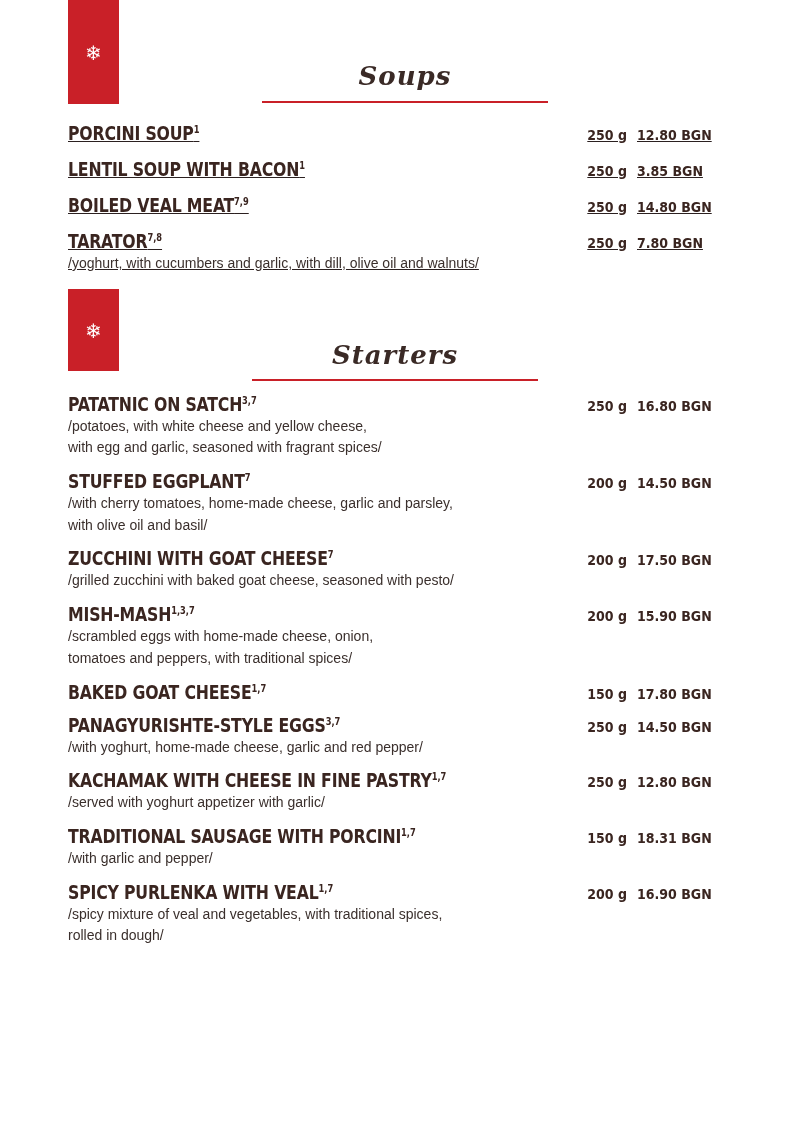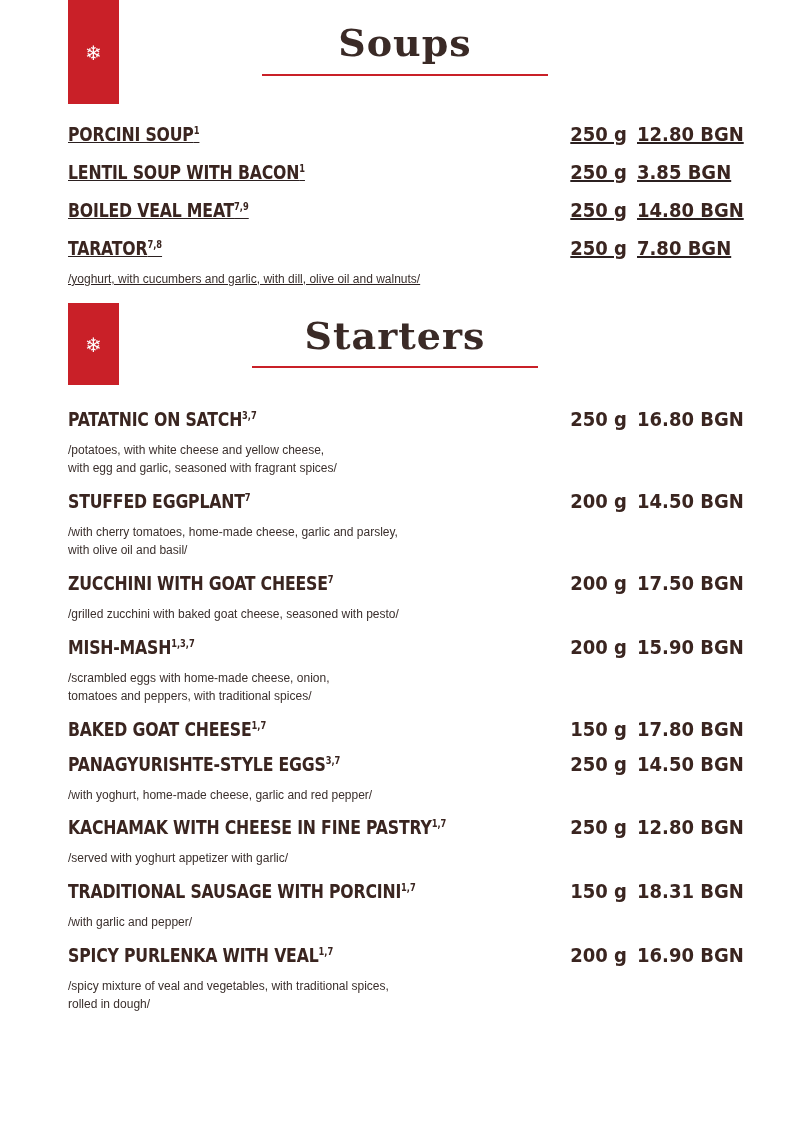--- a/index.html
+++ b/index.html
@@ -48,25 +48,27 @@
   }
   .section-title-wrap {
     position: absolute;
     left: 262px;
     top: 22px;
     width: 286px;
     text-align: center;
   }
   .section-title {
     font-family: "DejaVu Serif", serif;
+    font-style: italic;
     font-weight: bold;
-    font-size: 38px;
+    font-size: 26px;
     letter-spacing: 1px;
     color: #3a2a26;
     line-height: 1.1;
+    margin-top: 40px;
   }
   .section-rule {
     margin: 10px auto 0;
     width: 100%;
     height: 2px;
     background: #c92028;
   }
 
   
   .section-head.starters {
@@ -111,41 +113,41 @@
   }
   .sup {
     font-size: 10px;
     vertical-align: super;
     font-weight: bold;
     letter-spacing: 0;
   }
   .item-price {
     font-family: "DejaVu Sans Condensed", "Liberation Sans Narrow", "Liberation Sans", sans-serif;
     font-weight: bold;
-    font-size: 20px;
+    font-size: 14px;
     color: #3a2520;
     white-space: nowrap;
     text-align: right;
     display: flex;
     gap: 10px;
   }
   .item-price .weight {
     width: 58px;
     text-align: right;
   }
   .item-price .cost {
     width: 88px;
     text-align: left;
   }
   .item-desc {
     font-family: "Liberation Sans", sans-serif;
-    font-size: 12px;
+    font-size: 14px;
     line-height: 1.55;
     color: #3a2f2c;
-    margin-top: 10px;
+    margin-top: 1px;
     max-width: 520px;
   }
 
   .soups .item { margin-bottom: 14px; text-decoration: underline; }
   .soups { margin-top: 18px; }
   .starters-items { margin-top: 22px; }
   .starters-items .item { margin-bottom: 11px; }
 </style>
 </head>
 <body>

